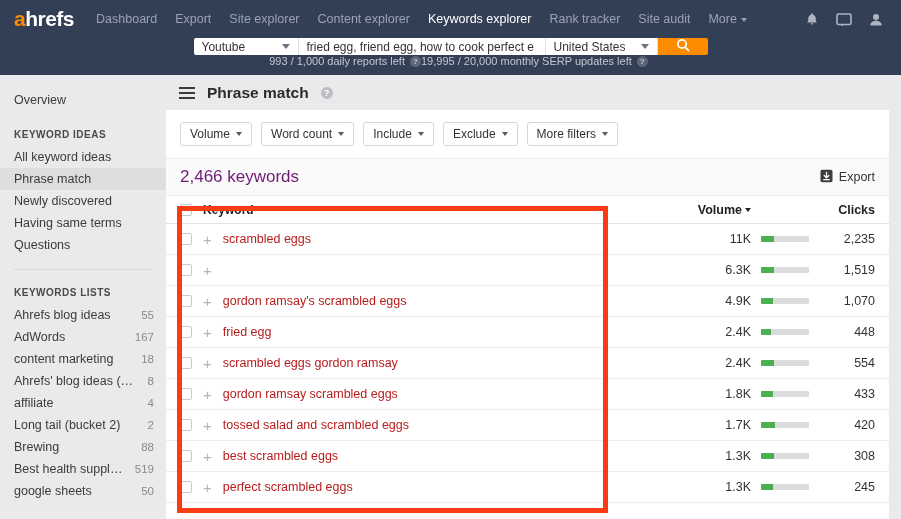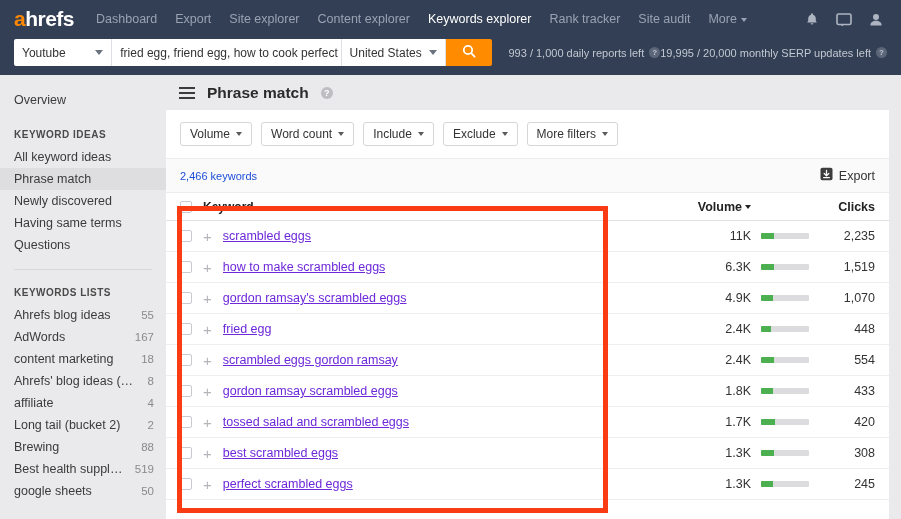--- a/index.html
+++ b/index.html
@@ -26,21 +26,21 @@
     display: inline-block; margin-left: 4px;
     border-left: 3.5px solid transparent; border-right: 3.5px solid transparent;
     border-top: 4px solid #9aa3b4; vertical-align: middle;
   }
   .nav-icons { margin-left: auto; display: flex; align-items: center; gap: 17px; padding-right: 4px; }
   .nav-icons svg { display: block; }
 
   
   .searchrow {
     height: 37px; background: #333f54;
-    display: flex; align-items: center; padding: 0 14px 8px 14px;
+    display: flex; align-items: center; padding: 0 14px 8px 14px; flex-direction: column;
   }
   .searchbox { display: flex; height: 27px; border-radius: 2px; overflow: hidden; }
   .sb-select {
     background: #fff; width: 105px; display: flex; align-items: center;
     padding: 0 8px; font-size: 12px; color: #333; position: relative;
     border-right: 1px solid #dcdfe3; cursor: pointer;
   }
   .sb-select .lbl { flex: 1; overflow: hidden; white-space: nowrap; }
   .sb-select .dcaret {
     border-left: 4px solid transparent; border-right: 4px solid transparent;
@@ -104,34 +104,34 @@
   }
   .fbtn .dcaret {
     border-left: 3.5px solid transparent; border-right: 3.5px solid transparent;
     border-top: 4.5px solid #5a5a5a;
   }
   .subbar {
     display: flex; align-items: center; padding: 8px 14px;
     border-top: 1px solid #ececee; border-bottom: 1px solid #ececee;
     background: #fafafa;
   }
-  .kwcount { font-size: 11px; color: #1d4ed8; }
+  .kwcount { font-size: 17px; color: #701a75; }
   .export { margin-left: auto; display: flex; align-items: center; gap: 6px; font-size: 12.5px; color: #333; cursor: pointer; }
 
   
   .tbl { flex: 1; overflow: hidden; }
   .trow { display: flex; align-items: center; height: 31px; border-bottom: 1px solid #eeeef0; padding: 0 14px; }
   .thead { height: 28px; font-size: 12px; font-weight: bold; color: #222; border-bottom: 1px solid #e2e2e5; align-items: center; }
   .cb {
     width: 12px; height: 12px; border: 1px solid #c9c9cf; border-radius: 2px;
     background: #fff; flex-shrink: 0; cursor: pointer;
   }
   .c-kw { flex: 1; display: flex; align-items: center; gap: 11px; min-width: 0; }
   .plus { color: #b4b4ba; font-size: 15px; line-height: 1; user-select: none; cursor: pointer; }
-  .kwlink { color: #6d28d9; font-size: 12.5px; white-space: nowrap; overflow: hidden; text-overflow: ellipsis; cursor: pointer; text-decoration: underline; }
+  .kwlink { color: #b91c1c; font-size: 12.5px; white-space: nowrap; overflow: hidden; text-overflow: ellipsis; cursor: pointer; }
   .c-vol { width: 66px; text-align: right; font-size: 12.5px; color: #333; }
   .c-bar { width: 62px; display: flex; justify-content: flex-start; padding-left: 10px; }
   .bar-track { width: 48px; height: 6px; background: #dcdcde; border-radius: 1px; overflow: hidden; }
   .bar-fill { height: 6px; background: #4caf50; }
   .c-clk { width: 62px; text-align: right; font-size: 12.5px; color: #333; }
   .thead .c-vol, .thead .c-clk { color: #222; }
   .sort-caret {
     display: inline-block; margin-left: 3px;
     border-left: 3.5px solid transparent; border-right: 3.5px solid transparent;
     border-top: 4.5px solid #222; vertical-align: middle;
@@ -352,21 +352,20 @@
                   <div class="bar-fill" style="width: 27%;"></div>
                 </div>
               </div>
             <div class="c-clk">2,235</div>
           </div>
 
           <div class="trow">
             <div class="c-kw">
               <span class="cb"></span>
               <span class="plus">+</span>
-              <span class="kwlink">how to make scrambled eggs</span>
             </div>
             <div class="c-vol">6.3K</div>
             <div class="c-bar">
                 <div class="bar-track">
                   <div class="bar-fill" style="width: 27%;"></div>
                 </div>
               </div>
             <div class="c-clk">1,519</div>
           </div>
 

